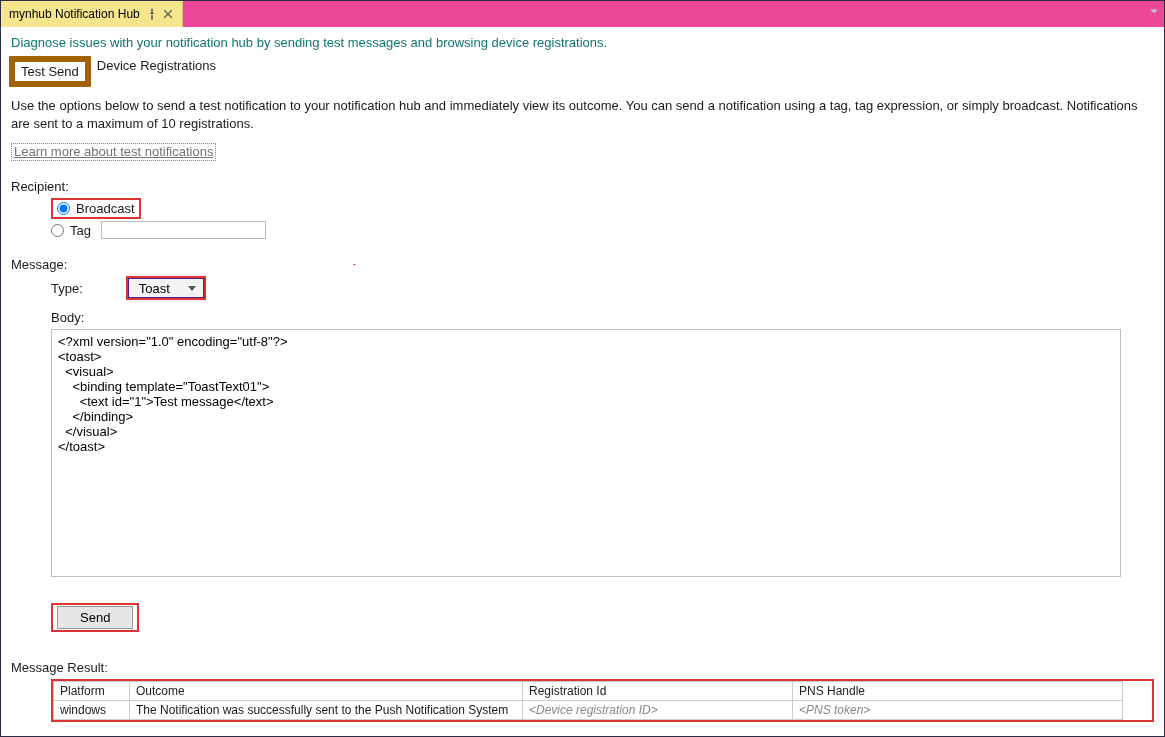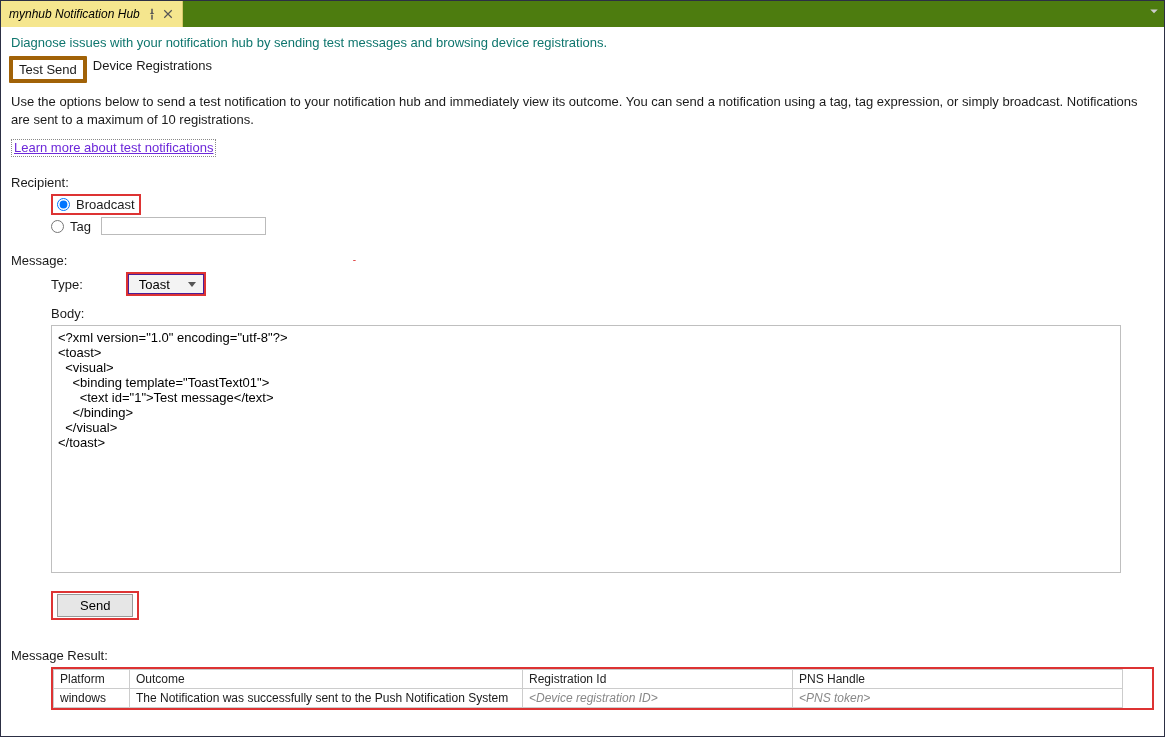--- a/index.html
+++ b/index.html
@@ -7,26 +7,25 @@
     font-family: "Segoe UI", Tahoma, sans-serif;
     font-size: 13px;
     background: #fff;
     color: #1a1a1a;
     width: 1165px;
     height: 737px;
     overflow: hidden;
     border: 1px solid #2c2f44;
   }
   .titlebar {
-    background: #4d7c0f;
+    background: #ec4899;
     height: 26px;
     display: flex;
     align-items: stretch;
     position: relative;
-    font-style: italic;
   }
   .tab-title {
     background: #f5e68e;
     color: #000;
     display: flex;
     align-items: center;
     padding: 0 8px;
     font-size: 12px;
     border-right: 1px solid #d7c96a;
   }
@@ -51,25 +50,25 @@
     display: flex;
     gap: 0;
     margin: 4px 0 10px -2px;
   }
   .subtab {
     padding: 2px 6px;
     font-size: 13px;
     cursor: pointer;
   }
   .subtab.active {
-    border: 4px solid #a16207;
+    border: 6px solid #a16207;
     border-radius: 1px;
   }
   .desc { margin-bottom: 10px; line-height: 1.4; }
-  .learn-link { color: #6d28d9; font-size: 13px; text-align: right; }
+  .learn-link { color: #737373; font-size: 13px; text-align: right; }
   .learn-wrap { display:inline-block; border:1px dotted #888; padding:0 2px 1px 2px; }
   .section-label { font-size: 13px; margin: 18px 0 4px 0; }
   .row { display: flex; align-items: center; margin: 2px 0 2px 40px; }
   .row input[type=radio] { margin-right: 6px; }
   .tag-input {
     margin-left: 10px;
     border: 1px solid #bbb;
     width: 165px; height: 18px;
     font-size: 12px;
     padding: 0 4px;
@@ -101,21 +100,21 @@
     width: 1070px;
     height: 248px;
     border: 1px solid #bfbfbf;
     font-family: "Segoe UI", sans-serif;
     font-size: 13px;
     padding: 4px 6px;
     resize: none;
     white-space: pre;
     overflow: auto;
   }
-  .send-wrap { margin: 18px 0 0 40px; }
+  .send-wrap { margin: 26px 0 0 40px; }
   .send-btn {
     background: #e6e6e6;
     border: 1px solid #999;
     padding: 3px 22px;
     font-size: 13px;
     cursor: pointer;
   }
   .result-label { margin: 28px 0 4px 0; }
   .result-table-wrap { margin-left: 40px; border: 2px solid #d33; padding:0; }
   table.result {

